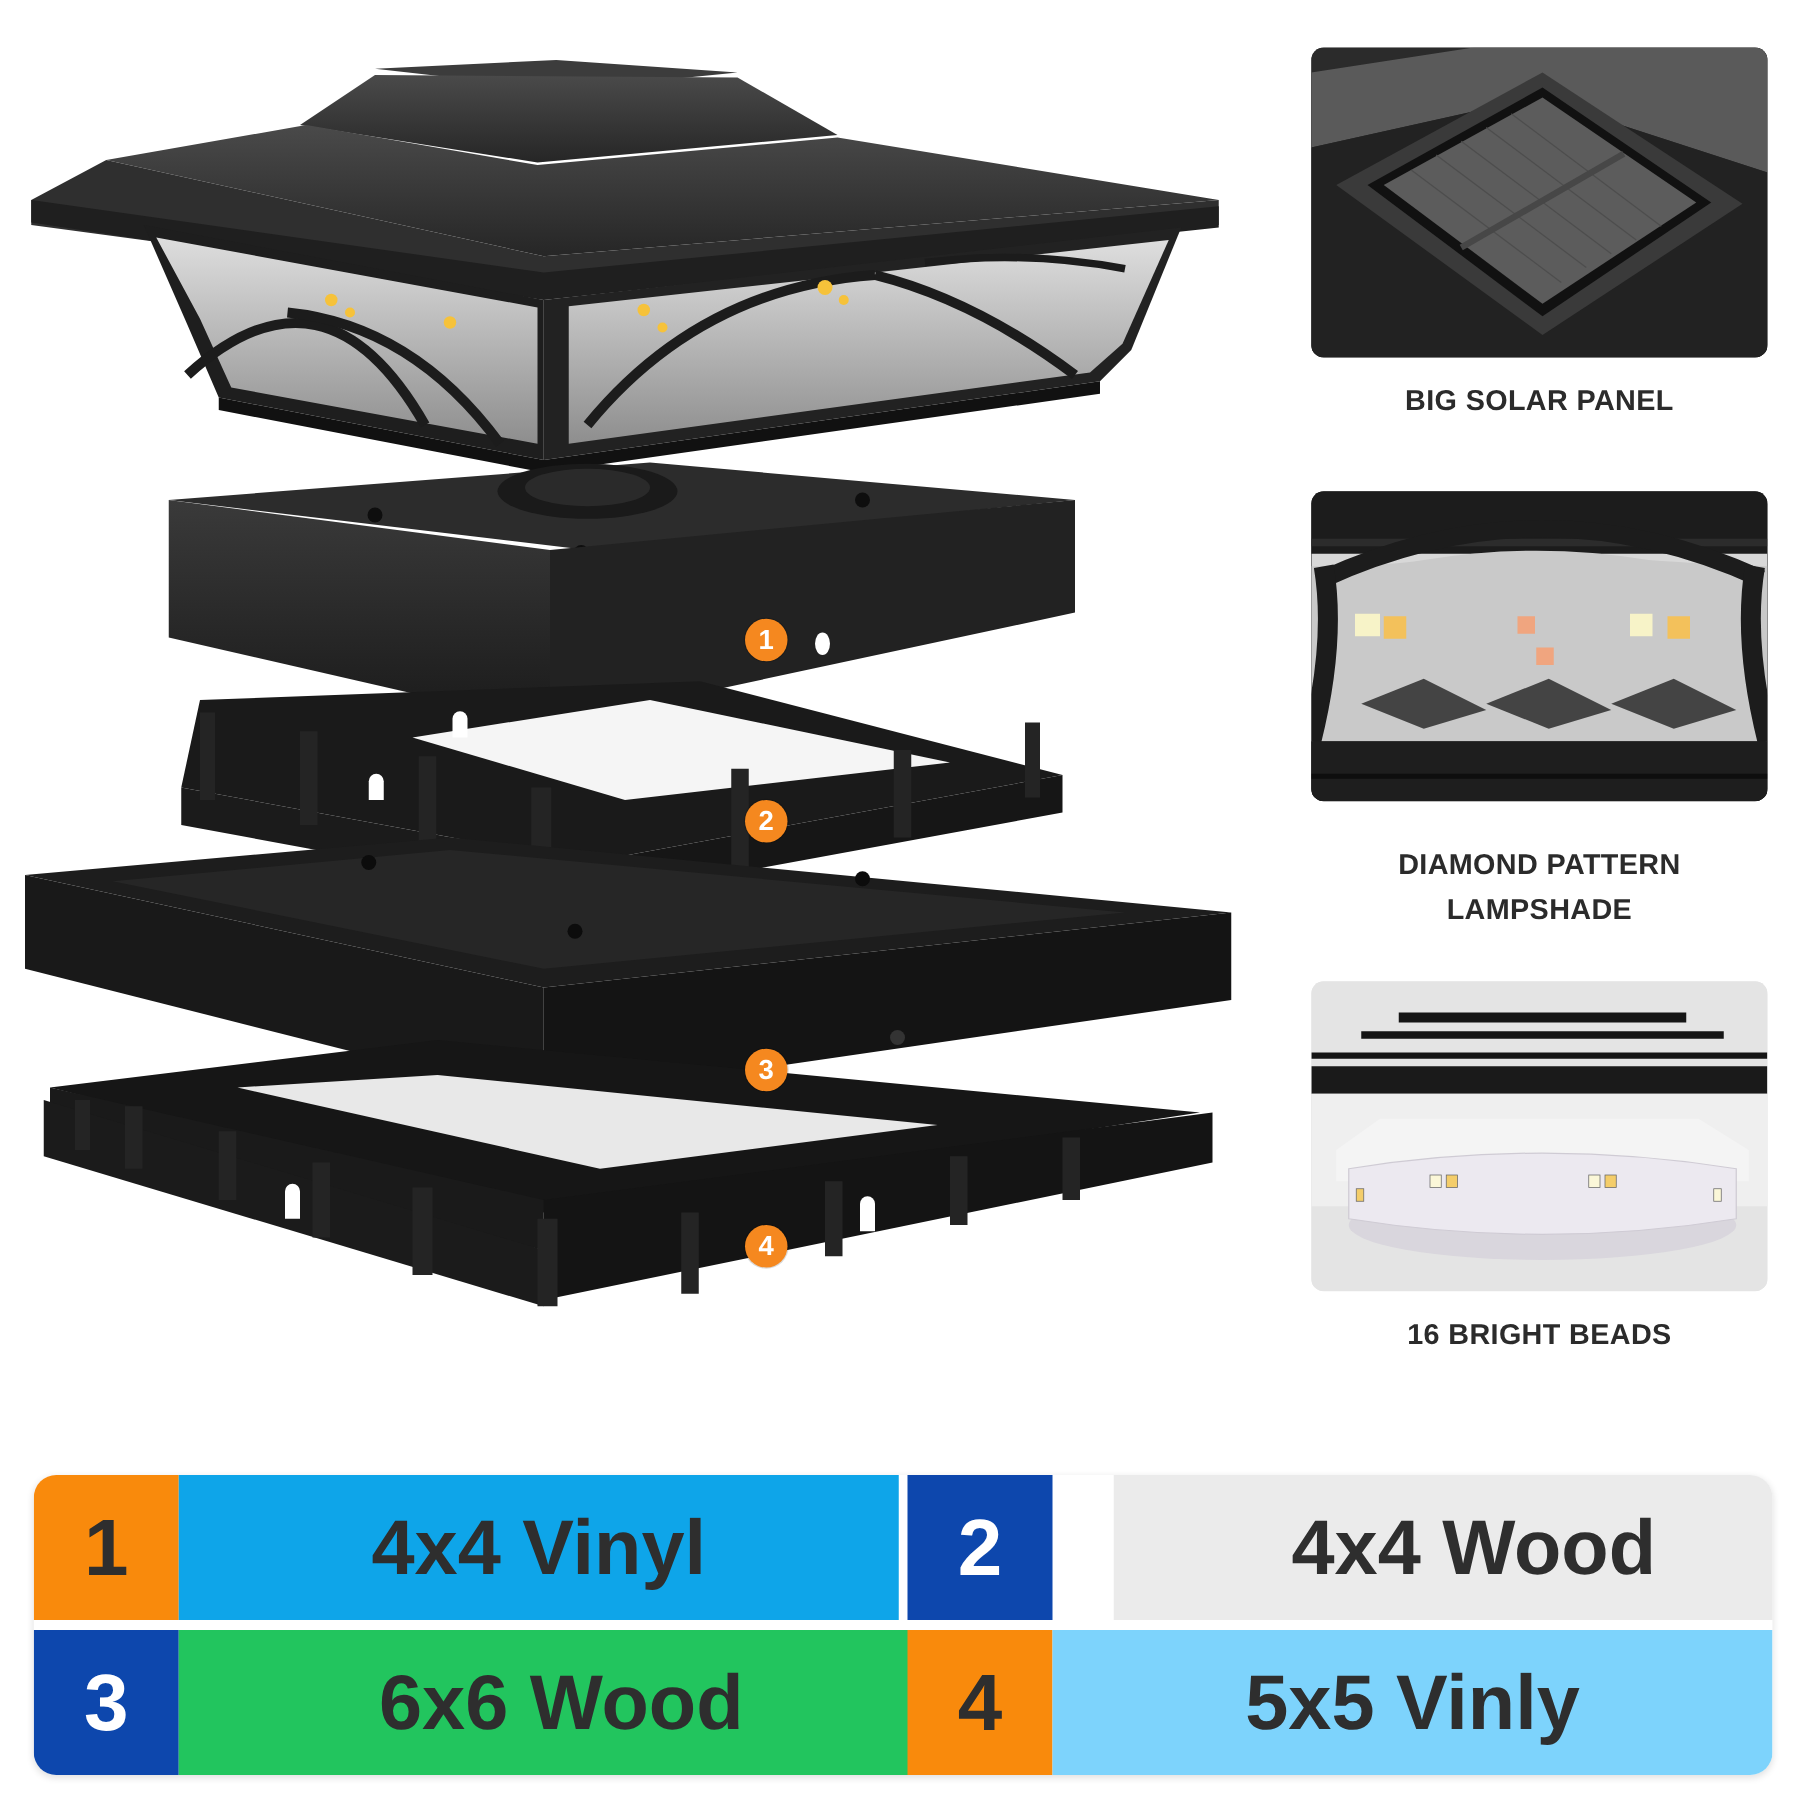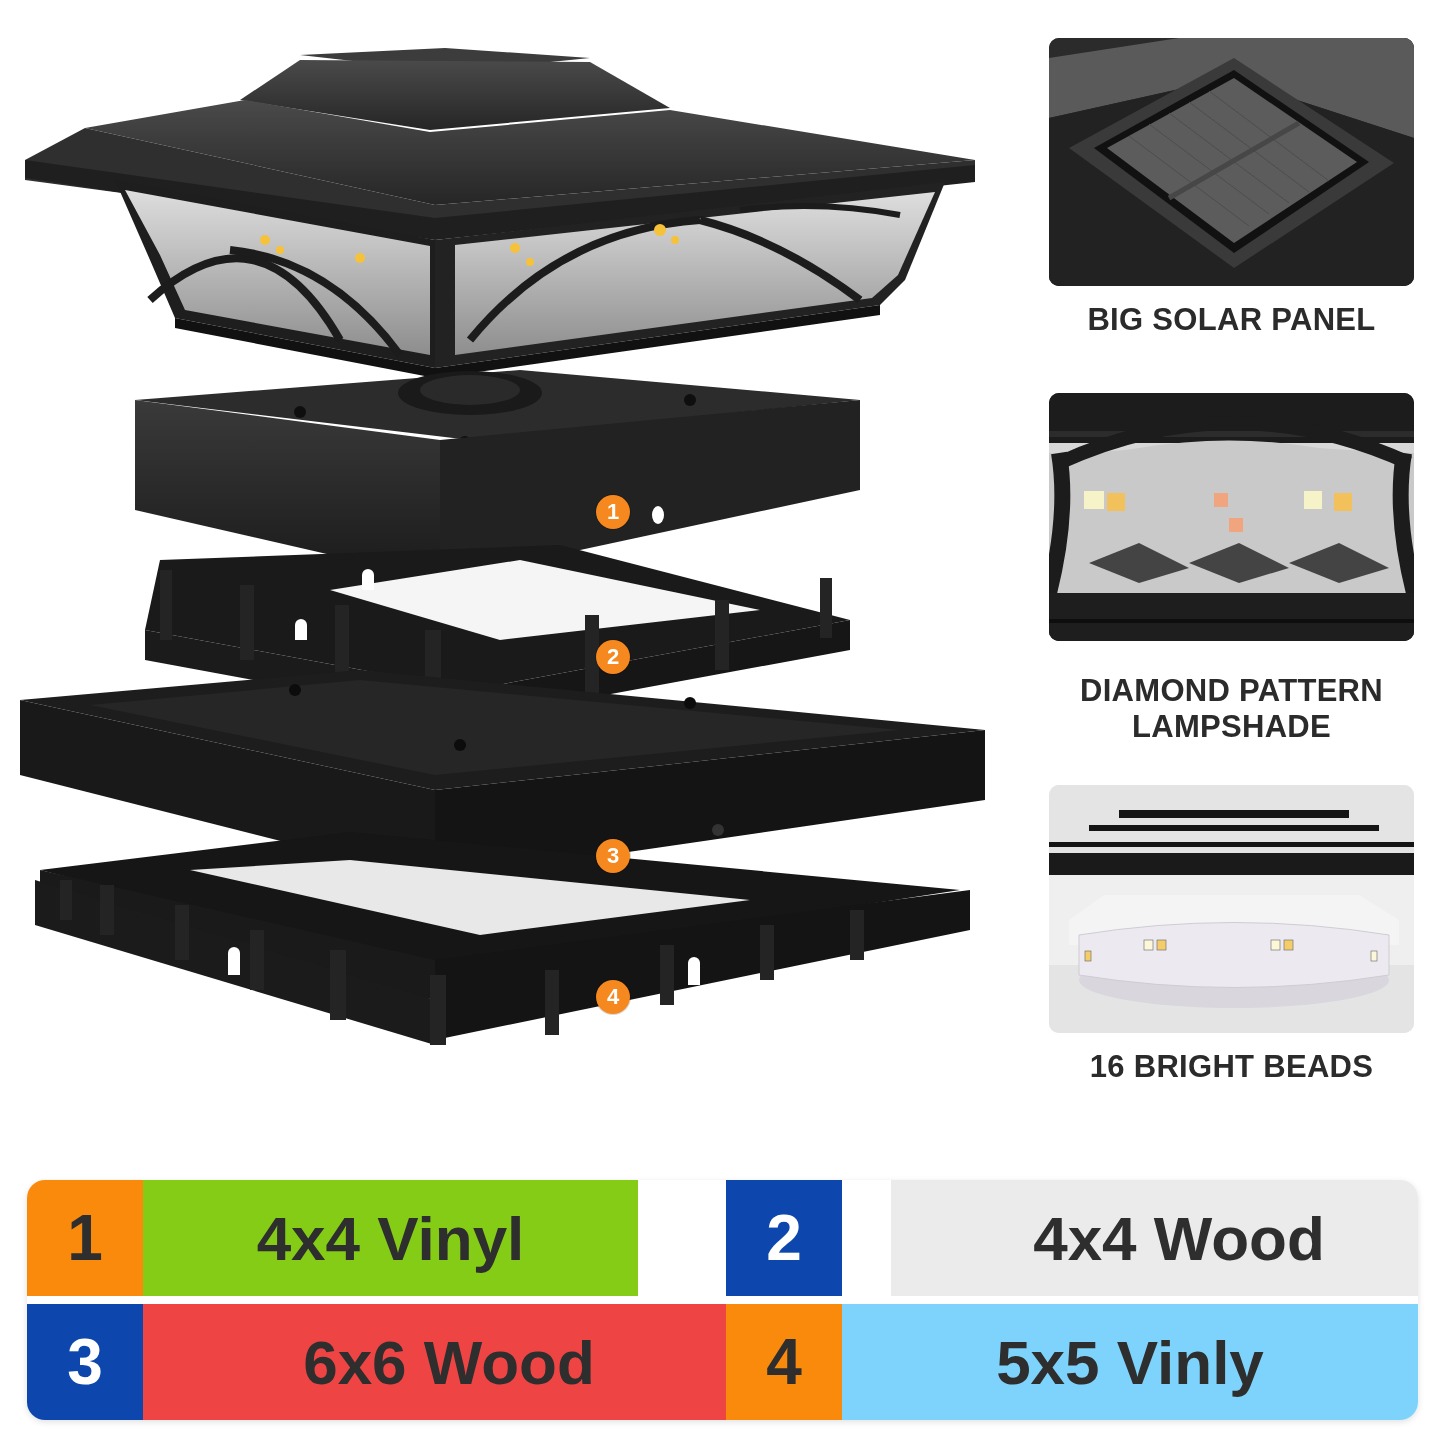--- a/index.html
+++ b/index.html
@@ -12,21 +12,21 @@
 
   .marker{position:absolute;width:34px;height:34px;border-radius:50%;
     background:#f5881f;color:#fff;font-weight:700;font-size:22px;
     display:flex;align-items:center;justify-content:center;
     box-shadow:0 0 0 1px rgba(0,0,0,.15)}
 
   
   .feature{position:absolute;left:1049px;width:365px}
   .feature .thumb{width:365px;border-radius:10px;overflow:hidden;position:relative}
   .feature .caption{text-align:center;font-weight:700;color:#2b2b2b;
-    font-size:31px;letter-spacing:.3px;line-height:36px}
+    font-size:23px;letter-spacing:.3px;line-height:36px}
 
   
   .sizes{position:absolute;left:27px;top:1180px;width:1391px;height:240px;
     border-radius:18px;overflow:hidden;background:#fff;
     box-shadow:0 2px 6px rgba(0,0,0,.12)}
   .cell{position:absolute;display:flex;align-items:center;justify-content:center}
   .num{width:116px;height:116px;font-weight:700;font-size:64px}
   .lbl{height:116px;font-weight:700;font-size:62px;color:#2e2e2e}
 </style>
 </head>
@@ -216,23 +216,23 @@
     </svg>
   </div>
   <div class="caption" style="margin-top:16px">
     <div>16 BRIGHT BEADS</div>
   </div>
 </div>
 
 <div class="sizes">
 
   <div class="cell num" style="left:0;top:0;background:#f98a0c;color:#2e2e2e">1</div>
-  <div class="cell lbl" style="left:116px;top:0;width:495px;background:#84cc16">4x4 Vinyl</div>
+  <div class="cell lbl" style="left:116px;top:0;width:576px;background:#0ea5e9">4x4 Vinyl</div>
 
   <div class="cell num" style="left:699px;top:0;background:#0d47ad;color:#fff">2</div>
   <div class="cell lbl" style="left:864px;top:0;width:576px;background:#ebebeb">4x4 Wood</div>
 
   <div class="cell num" style="left:0;top:124px;background:#0d47ad;color:#fff">3</div>
-  <div class="cell lbl" style="left:116px;top:124px;width:612px;background:#ef4444">6x6 Wood</div>
+  <div class="cell lbl" style="left:116px;top:124px;width:612px;background:#22c55e">6x6 Wood</div>
 
   <div class="cell num" style="left:699px;top:124px;background:#f98a0c;color:#2e2e2e">4</div>
   <div class="cell lbl" style="left:815px;top:124px;width:576px;background:#7dd3fc">5x5 Vinly</div>
 </div>
 
 </body></html>

